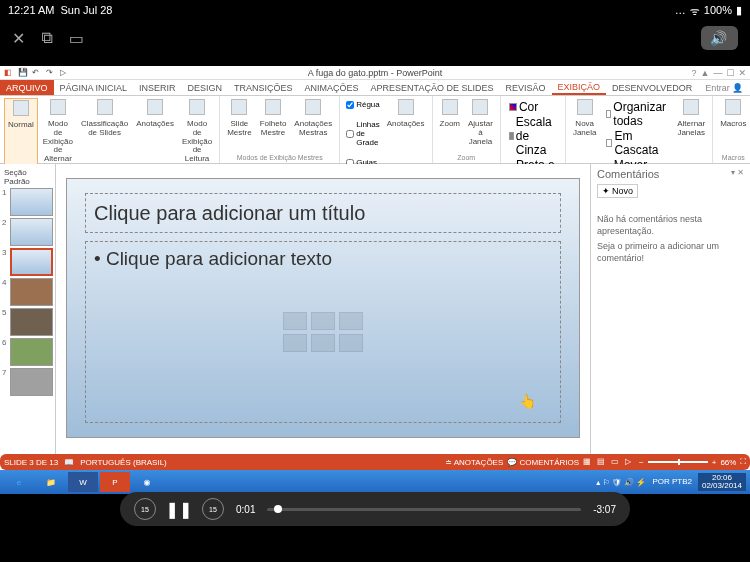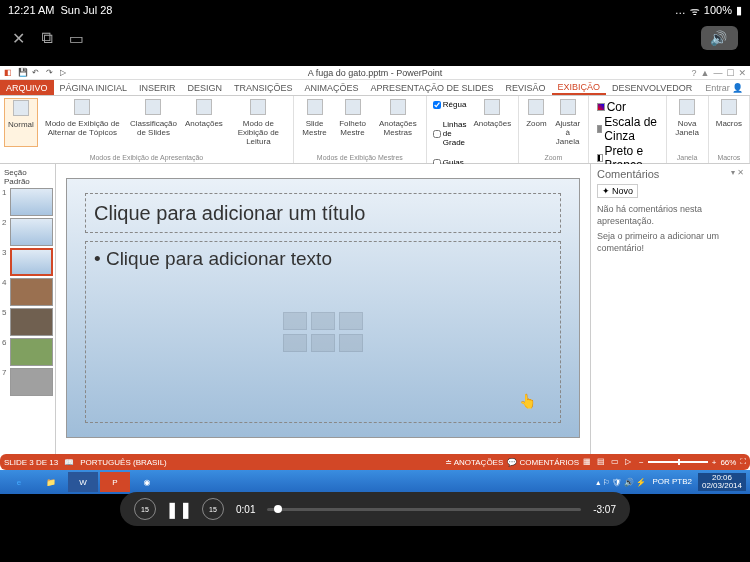--- a/index.html
+++ b/index.html
@@ -46,21 +46,21 @@
 .editor { flex:1; background:#fff; position:relative; padding:14px 10px; }
 .slide { width:100%; height:260px; background:linear-gradient(#eaf1f8,#9fbdd9); border:1px solid #999; position:relative; }
 .ph-title { position:absolute; top:14px; left:18px; right:18px; height:40px; border:1px dashed #888; display:flex; align-items:center; padding:0 8px; font-size:20px; color:#333; }
 .ph-body { position:absolute; top:62px; left:18px; right:18px; bottom:14px; border:1px dashed #888; padding:6px 8px; font-size:19px; color:#333; }
 .insert-icons { position:absolute; top:50%; left:50%; transform:translate(-50%,-50%); display:grid; grid-template-columns:repeat(3,24px); gap:4px; opacity:0.4; }
 .insert-icons div { width:24px; height:18px; background:#9ab; border:1px solid #789; }
 .cursor { position:absolute; right:42px; bottom:28px; font-size:14px; color:#000; }
 .cpanel { width:160px; border-left:1px solid #ccc; background:#fff; padding:4px 6px; font-size:9px; }
 .cpanel h3 { color:#666; font-size:11px; font-weight:normal; margin-bottom:4px; display:flex; justify-content:space-between; }
 .cpanel .closex { color:#888; font-size:8px; }
-.newc { border:1px solid #ccc; padding:1px 4px; display:inline-block; margin-bottom:6px; cursor:pointer; }
+.newc { border:1px solid #ccc; padding:1px 4px; display:inline-block; margin-bottom:16px; cursor:pointer; }
 .cpanel p { color:#666; line-height:1.3; margin-bottom:4px; }
 .status { height:16px; background:#d24726; color:#fff; display:flex; align-items:center; font-size:8px; padding:0 4px; gap:6px;border-radius:6px; }
 .status .mid { flex:1; }
 .status .r { display:flex; gap:4px; align-items:center; }
 .vicon { width:10px; height:10px; display:inline-block; }
 .zoom-track { width:60px; height:2px; background:#fff; position:relative; }
 .zoom-track::after { content:''; position:absolute; left:50%; top:-2px; width:2px; height:6px; background:#fff; }
 .taskbar { height:24px; background:linear-gradient(#3a8de0,#2268c0); display:flex; align-items:center; padding:0 4px; gap:2px; font-size:8px; color:#fff; }
 .tb-i { width:30px; height:20px; display:flex; align-items:center; justify-content:center; cursor:pointer; }
 .tb-i.active { background:rgba(255,255,255,0.3); }
@@ -231,20 +231,38 @@
           </div>
       </div>
       <div class="grp-lbl">Cor/Escala de Cinza</div>
     </div>
     <div class="grp">
       <div class="grp-row">
         <div class="rbtn">
             <div class="ri"></div>
             <span>Nova Janela</span>
           </div>
+        <div class="color-col">
+          <div>
+              <span class="sw"></span>
+              <span>Organizar todas</span>
+            </div>
+          <div>
+              <span class="sw"></span>
+              <span>Em Cascata</span>
+            </div>
+          <div>
+              <span class="sw"></span>
+              <span>Mover Divisão</span>
+            </div>
+        </div>
+        <div class="rbtn">
+            <div class="ri"></div>
+            <span>Alternar Janelas</span>
+          </div>
       </div>
       <div class="grp-lbl">Janela</div>
     </div>
     <div class="grp">
       <div class="grp-row">
         <div class="rbtn">
             <div class="ri"></div>
             <span>Macros</span>
           </div>
       </div>

